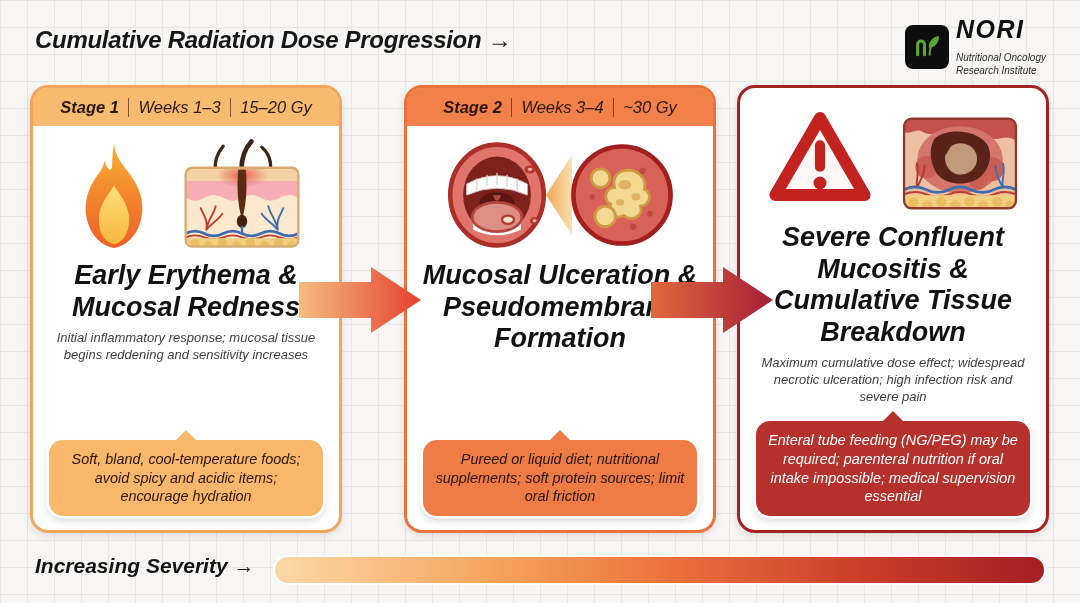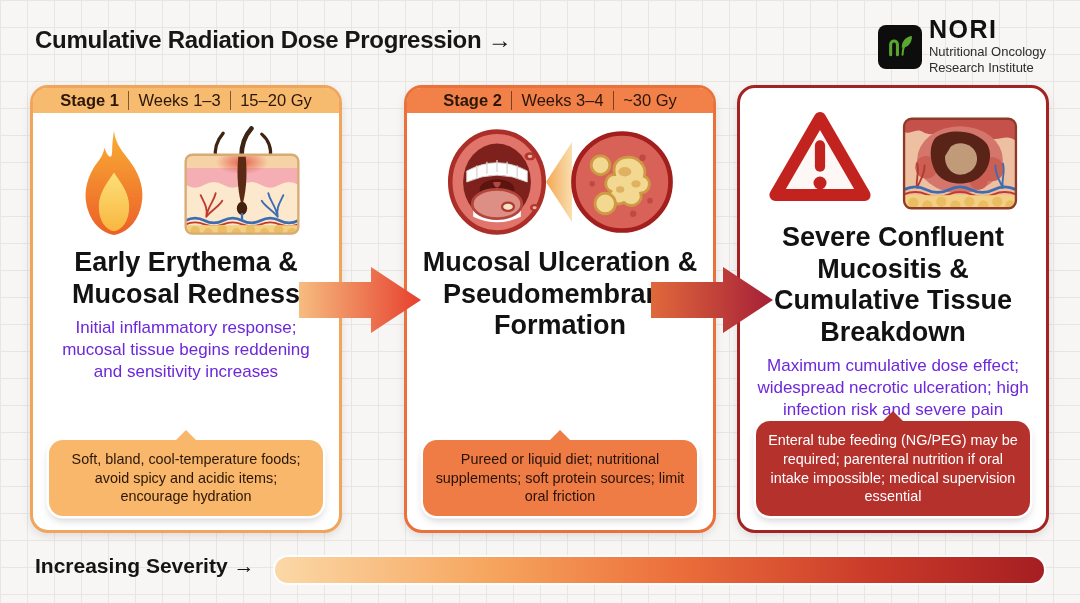--- a/index.html
+++ b/index.html
@@ -4,56 +4,57 @@
 <style>
   html,body{margin:0;padding:0;}
   body{font-family:"Liberation Sans","DejaVu Sans",sans-serif;}
   .canvas{
     position:relative;width:1080px;height:603px;overflow:hidden;
     background-color:#f7f6f4;
     background-image:
       linear-gradient(#e8e6e2 1px, transparent 1px),
       linear-gradient(90deg,#e8e6e2 1px, transparent 1px);
     background-size:27px 27px;
+    font-style:italic;
   }
   .page-title{
     position:absolute;left:35px;top:26px;
     font-size:24px;font-weight:700;color:#161616;letter-spacing:-0.3px;
   }
   
   .logo{position:absolute;right:34px;top:17px;display:flex;align-items:center;gap:7px;}
   .logo-box{width:44px;height:44px;border-radius:8px;background:#0d0d0d;display:flex;align-items:center;justify-content:center;}
   .logo-text{display:flex;flex-direction:column;line-height:1;}
   .logo-acronym{font-size:25px;font-weight:700;color:#101010;letter-spacing:1.5px;}
-  .logo-sub{font-size:13px;color:#2c2c2c;margin-top:2px;line-height:1.25;}
+  .logo-sub{font-size:10px;color:#2c2c2c;margin-top:10px;line-height:1.25;}
   
   .card{
     position:absolute;top:85px;width:312px;height:448px;background:#ffffff;
     border-radius:18px;border:3px solid;box-sizing:border-box;
     box-shadow:0 3px 8px rgba(0,0,0,.10);text-align:center;
   }
   .card.s1{left:30px;border-color:#f0a55c;}
   .card.s2{left:404px;border-color:#ea713a;}
   .card.s3{left:737px;border-color:#a32322;}
   .card-head{
-    height:25px;border-radius:14px 14px 0 0;display:flex;align-items:center;justify-content:center;
+    height:38px;border-radius:14px 14px 0 0;display:flex;align-items:center;justify-content:center;
     gap:9px;font-size:16.5px;
   }
   .card.s1 .card-head{background:#f7bb70;color:#2b1607;}
   .card.s2 .card-head{background:#f28049;color:#2b1607;}
   .card.s3 .card-head{background:#b72c28;color:#ffffff;}
   .stage-label{font-weight:700;}
   .sep{display:inline-block;width:1.5px;height:19px;background:currentColor;opacity:.6;}
   .icons{display:flex;align-items:center;justify-content:center;margin-top:12px;height:114px;}
   .icons svg{flex:none;}
   .card-title{
     margin:8px 8px 0 8px;font-size:27px;font-weight:700;line-height:1.17;color:#121212;
   }
   .card-desc{
-    margin:7px 14px 0 14px;font-size:17px;line-height:1.28;color:#6d28d9;
+    margin:7px 14px 0 14px;font-size:13px;line-height:1.28;color:#404040;
   }
   .callout{
     position:absolute;left:16px;right:16px;bottom:14px;border-radius:14px;
     padding:10px 10px;font-size:14.4px;line-height:1.3;
     box-shadow:0 0 0 2.5px #ffffff,0 4px 9px rgba(0,0,0,.20);
   }
   .callout::before{
     content:"";position:absolute;top:-10px;left:50%;transform:translateX(-50%);
     border-left:11px solid transparent;border-right:11px solid transparent;border-bottom:11px solid;
   }

